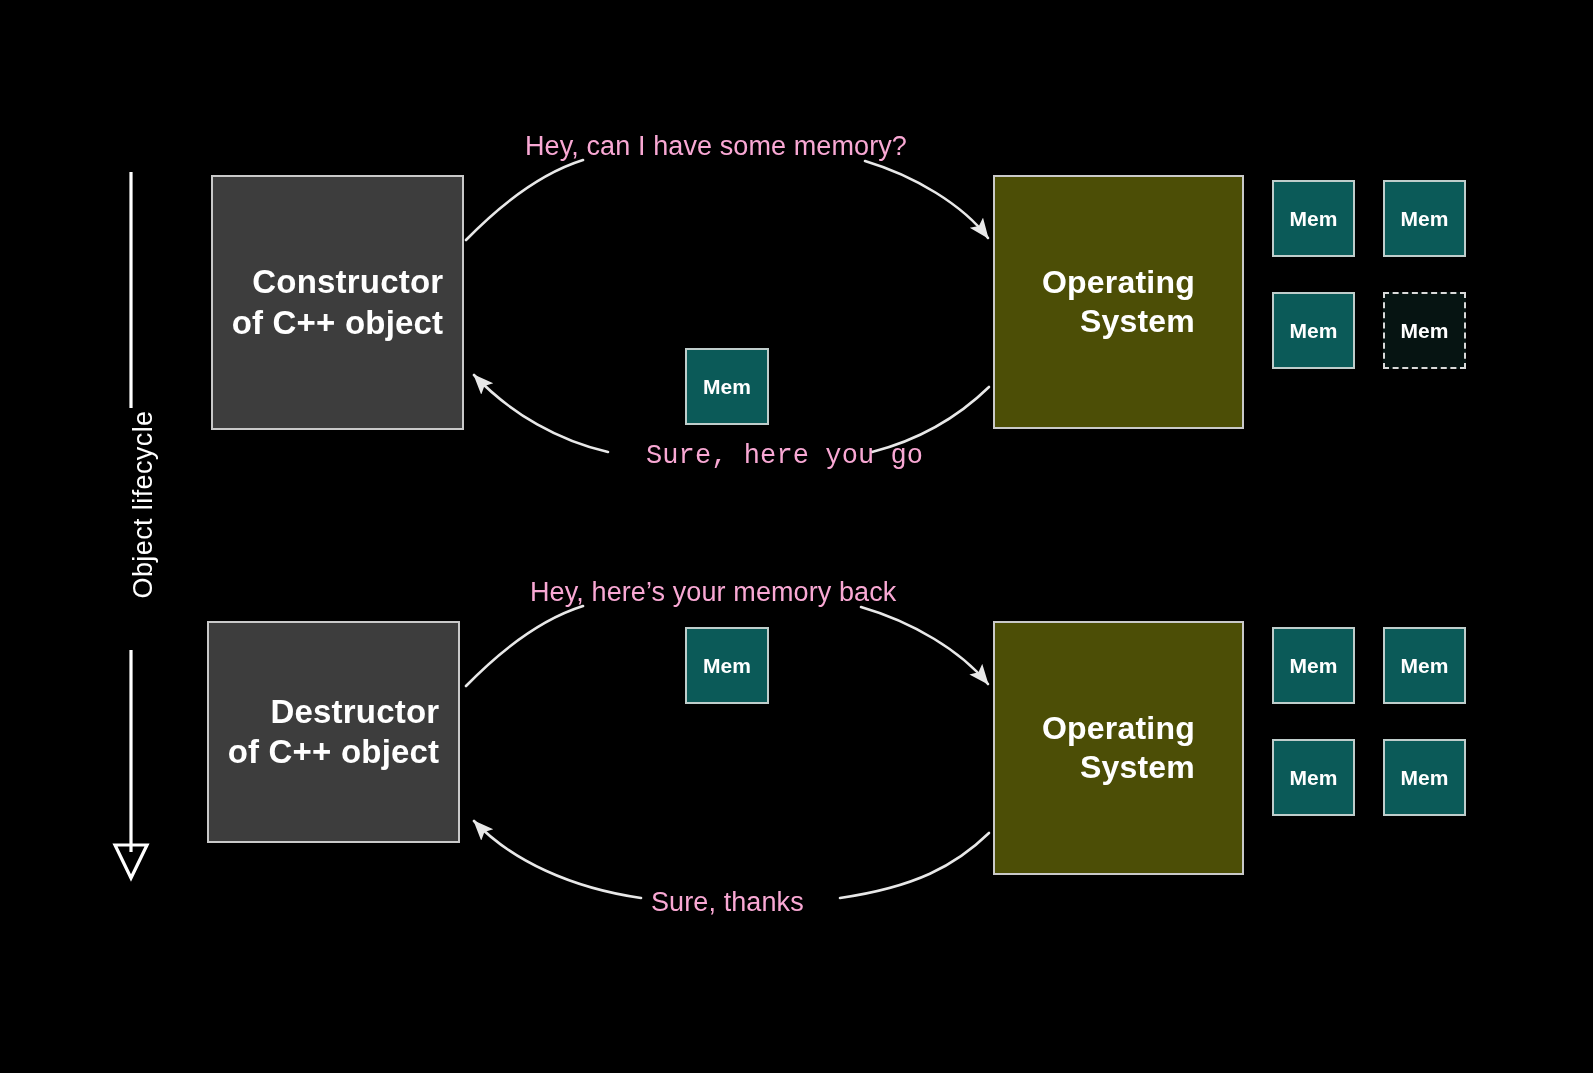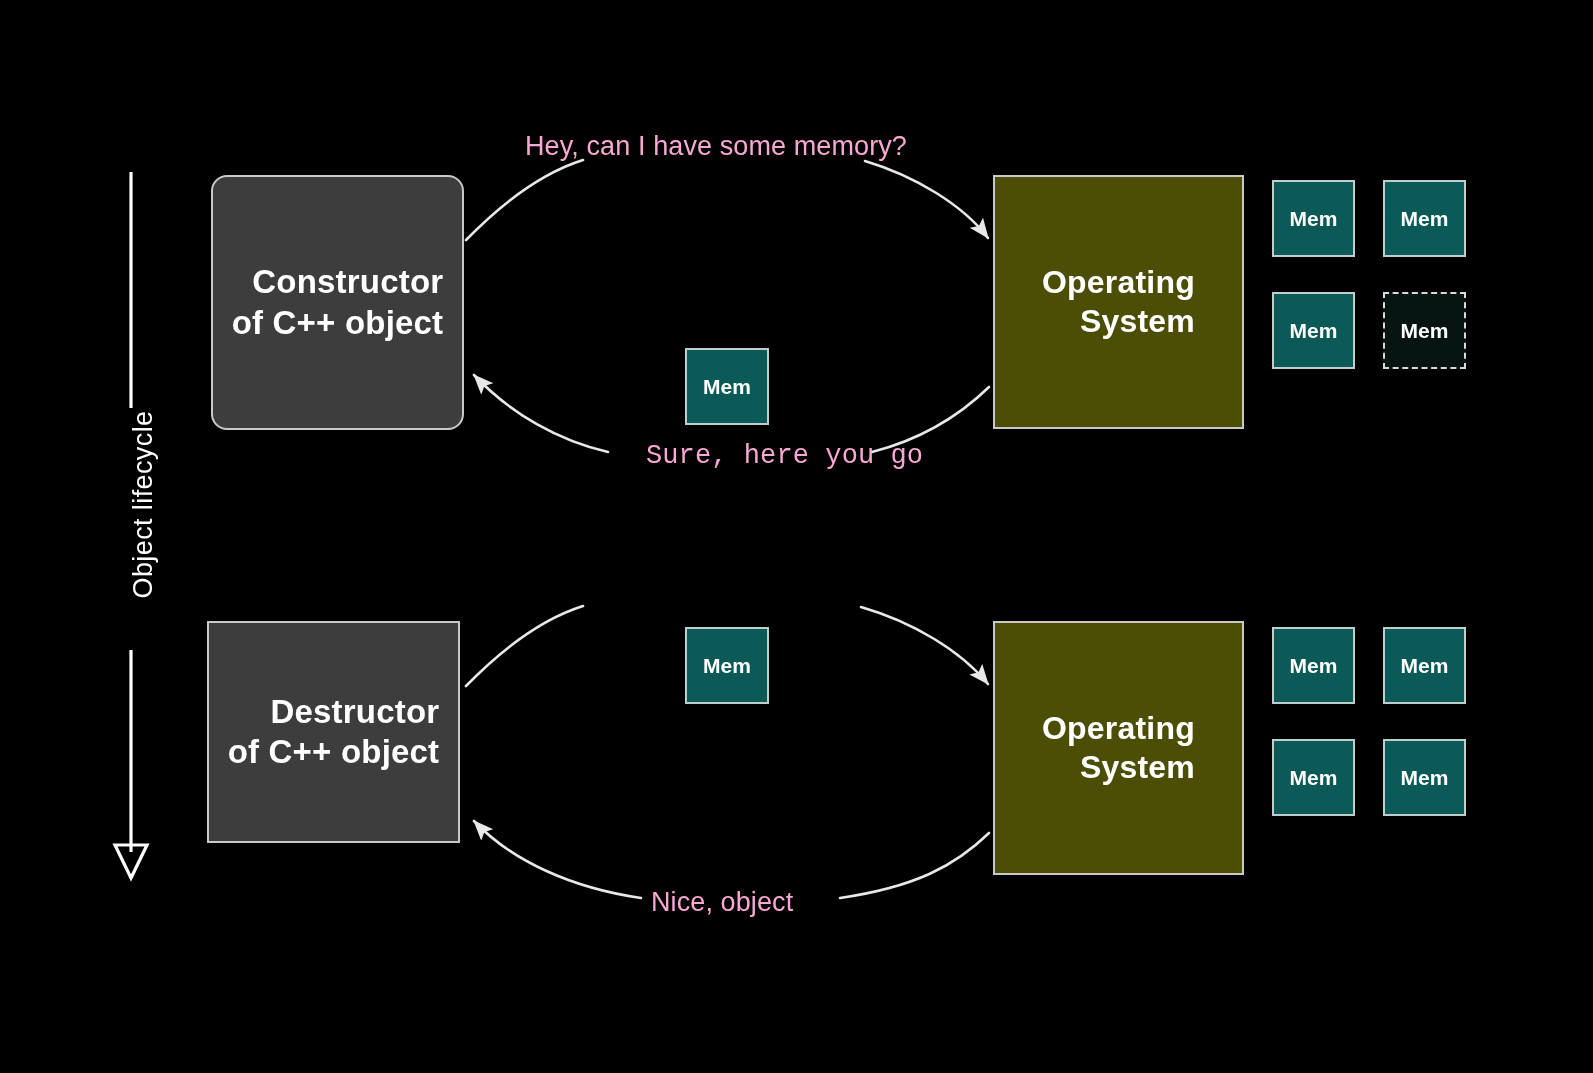--- a/index.html
+++ b/index.html
@@ -140,21 +140,21 @@
     <path class="arc-path" d="M861,607 C913,622 961,651 988,684" marker-end="url(#arrowhead)"></path>
 
     <path class="arc-path" d="M989,833 C955,866 915,887 840,898"></path>
     <path class="arc-path" d="M641,898 C572,888 512,861 474,821" marker-end="url(#arrowhead)"></path>
   </svg>
 
   <div id="lifecycle-axis">
     <div class="axis-text">Object lifecycle</div>
   </div>
 
-  <div class="node actor-box actor-gray" style="left:211px; top:175px; width:253px; height:255px;border-radius:16px;">
+  <div class="node actor-box actor-gray" style="left:211px; top:175px; width:253px; height:255px;">
     <div class="label">Constructor
 of C++ object</div>
   </div>
 
   <div class="node actor-box actor-olive" style="left:993px; top:175px; width:251px; height:254px;">
     <div class="label">Operating
 System</div>
   </div>
 
   <div class="arc-label" style="left:525px; top:131px;">Hey, can I have some memory?</div>
@@ -181,22 +181,23 @@
   <div class="node actor-box actor-gray" style="left:207px; top:621px; width:253px; height:222px;">
     <div class="label">Destructor
 of C++ object</div>
   </div>
 
   <div class="node actor-box actor-olive" style="left:993px; top:621px; width:251px; height:254px;">
     <div class="label">Operating
 System</div>
   </div>
 
-
-  <div class="arc-label" style="left:651px; top:887px;">Nice, object</div>
+  <div class="arc-label" style="left:530px; top:577px;">Hey, here’s your memory back</div>
+
+  <div class="arc-label" style="left:651px; top:887px;">Sure, thanks</div>
 
   <div class="node mem-block" style="left:685px; top:627px; width:84px; height:77px;">
     <span>Mem</span>
   </div>
 
   <div class="node mem-block" style="left:1272px; top:627px; width:83px; height:77px;">
     <span>Mem</span>
   </div>
   <div class="node mem-block" style="left:1383px; top:627px; width:83px; height:77px;">
     <span>Mem</span>

